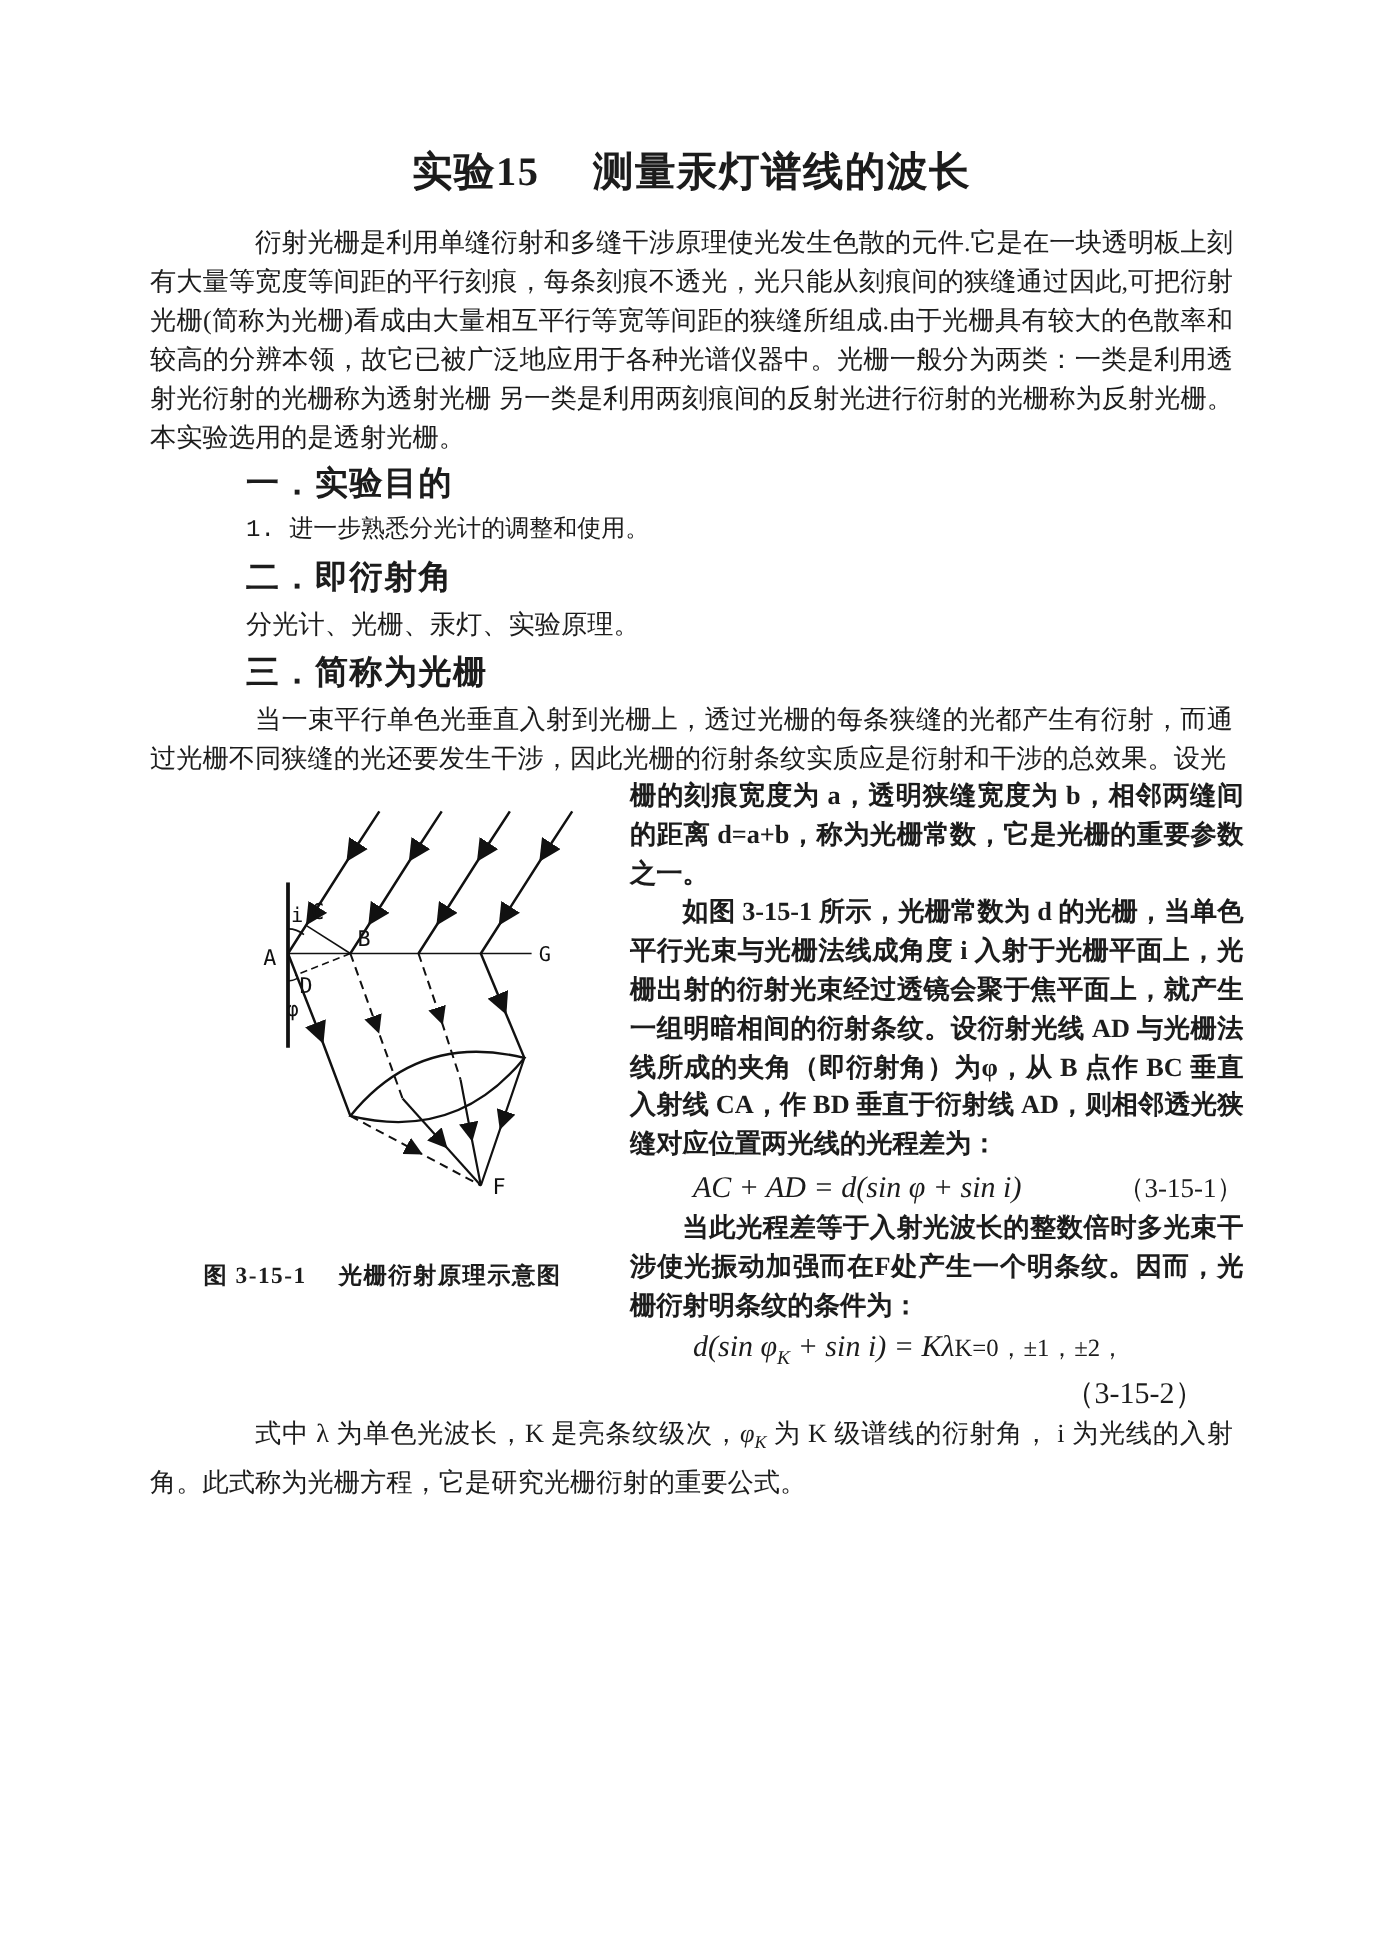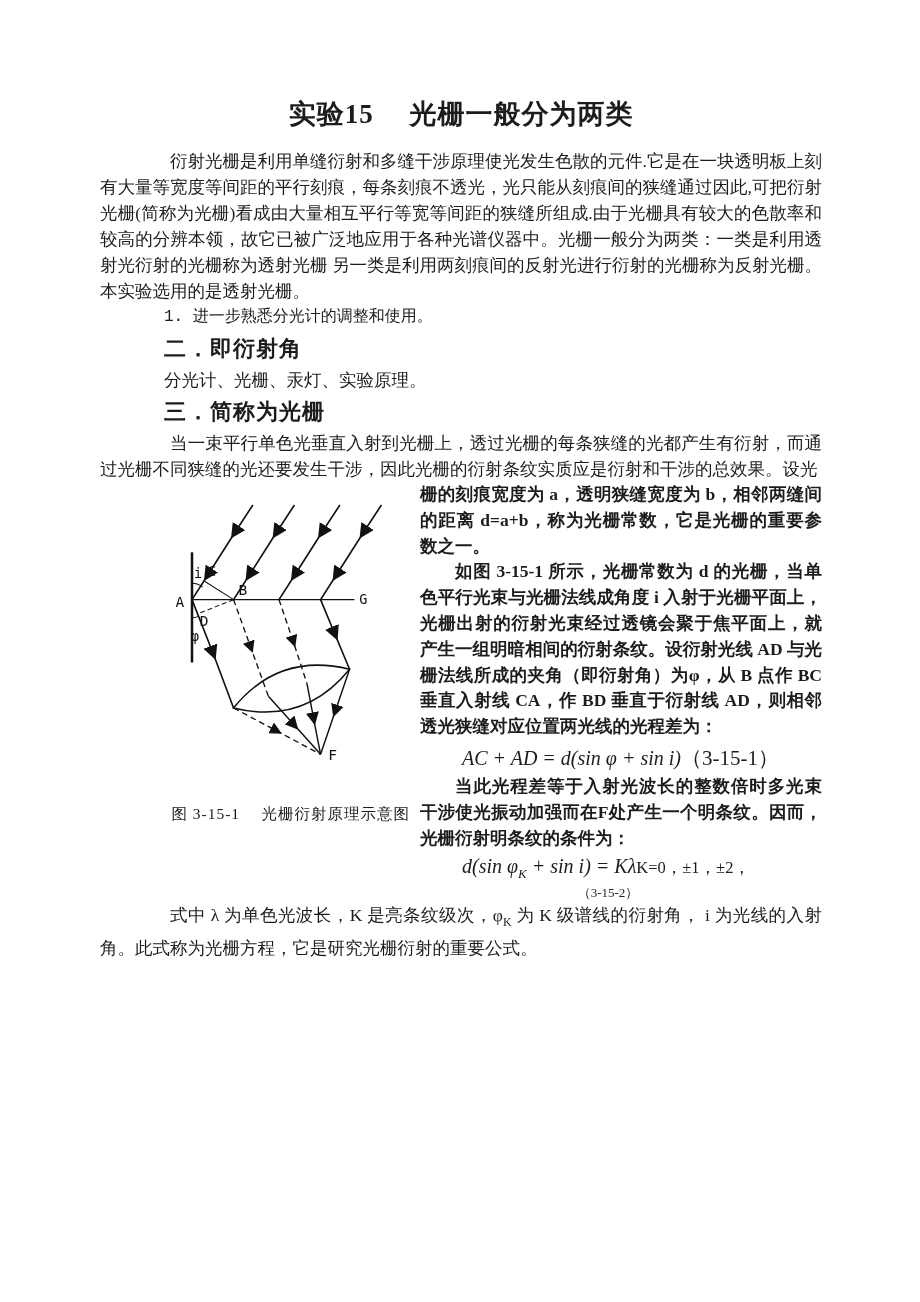--- a/index.html
+++ b/index.html
@@ -48,74 +48,76 @@
     line-height:27px;
     margin:0 0 0 64px;
   }
   .columns{display:flex;align-items:flex-start;}
   .fig-col{width:320px;flex:0 0 320px;}
   .text-col{flex:1;}
   .text-col p.body{line-height:25.8px;font-weight:bold;}
   .figure-svg{display:block;margin:16px 0 0 34px;}
   .fig-caption{
     font-size:15.5px;
-    font-weight:normal;
-    text-align:right;
+    font-weight:bold;
+    text-align:center;
     margin-top:6px;
     padding-right:10px;
     letter-spacing:1px;
   }
   .formula-row{
     display:flex;
     align-items:baseline;
     margin:4px 0 2px 0;
     text-align:center;
   }
   .formula{
     font-size:20px;
     font-style:italic;
     font-family:"Liberation Serif","DejaVu Serif",serif;
     margin-left:42px;
     white-space:nowrap;
   }
   .formula .sub{font-size:13px;vertical-align:sub;font-style:italic;}
   .eq-tag{
-    font-size:21px;
+    font-size:18px;
     font-style:normal;
+    margin-left:64px;
     white-space:nowrap;
   }
   .k-cond{
     font-size:16.5px;
     white-space:nowrap;
   }
   .tag-line{
-    text-align:center;
+    text-align:right;
     padding-right:26px;
-    font-size:13px;
+    font-size:20px;
     margin-top:2px;
   }
-  .phi-k{}
+  .phi-k{font-style:italic;}
   .phi-k .sub{font-size:12px;vertical-align:sub;}
   svg .lbl{
     font-family:"DejaVu Sans Mono","Liberation Mono",monospace;
     font-size:15px;
     fill:#111;
   }
   svg .lbl-sm{font-size:14px;}
 </style>
 </head>
 <body>
 
 <div class="page">
   <div class="content">
 
-    <h1 class="doc-title">实验15　 光栅一般分为两类</h1>
+    <h1 class="doc-title">实验15　 测量汞灯谱线的波长</h1>
 
     <p class="body indent">衍射光栅是利用单缝衍射和多缝干涉原理使光发生色散的元件.它是在一块透明板上刻有大量等宽度等间距的平行刻痕，每条刻痕不透光，光只能从刻痕间的狭缝通过因此,可把衍射光栅(简称为光栅)看成由大量相互平行等宽等间距的狭缝所组成.由于光栅具有较大的色散率和较高的分辨本领，故它已被广泛地应用于各种光谱仪器中。光栅一般分为两类：一类是利用透射光衍射的光栅称为透射光栅 另一类是利用两刻痕间的反射光进行衍射的光栅称为反射光栅。本实验选用的是透射光栅。</p>
 
+    <h2 class="sec">一．实验目的</h2>
     <div class="list-item">1. 进一步熟悉分光计的调整和使用。</div>
 
     <h2 class="sec">二．即衍射角</h2>
     <div class="apparatus-line">分光计、光栅、汞灯、实验原理。</div>
 
     <h2 class="sec">三．简称为光栅</h2>
     <p class="body indent">当一束平行单色光垂直入射到光栅上，透过光栅的每条狭缝的光都产生有衍射，而通过光栅不同狭缝的光还要发生干涉，因此光栅的衍射条纹实质应是衍射和干涉的总效果。设光</p>
 
     <div class="columns">
 

